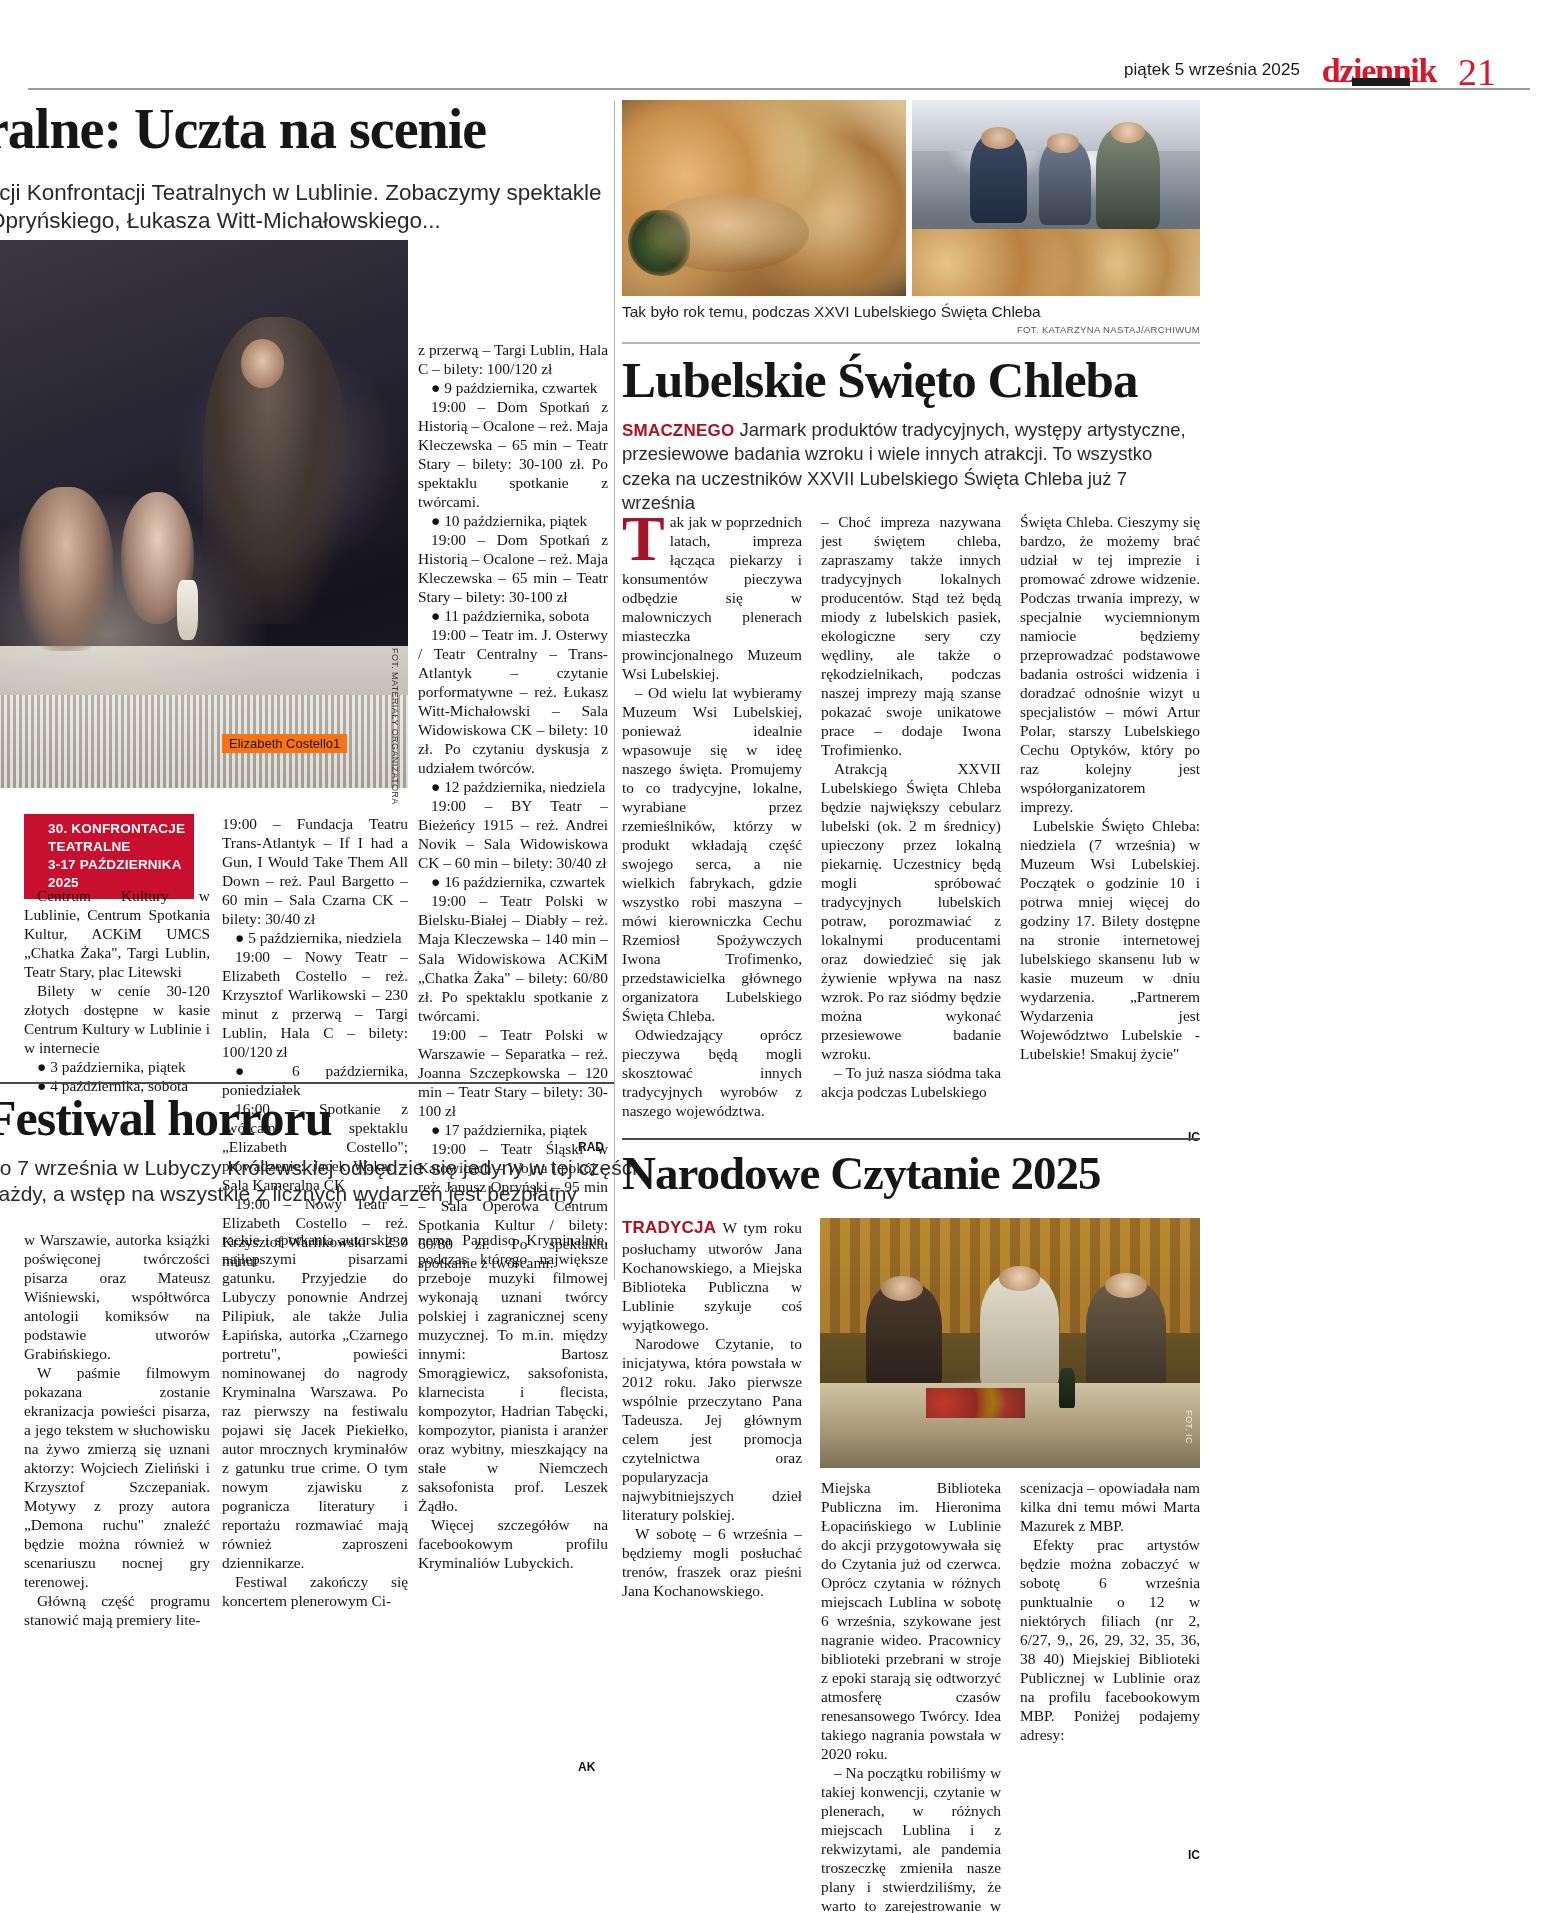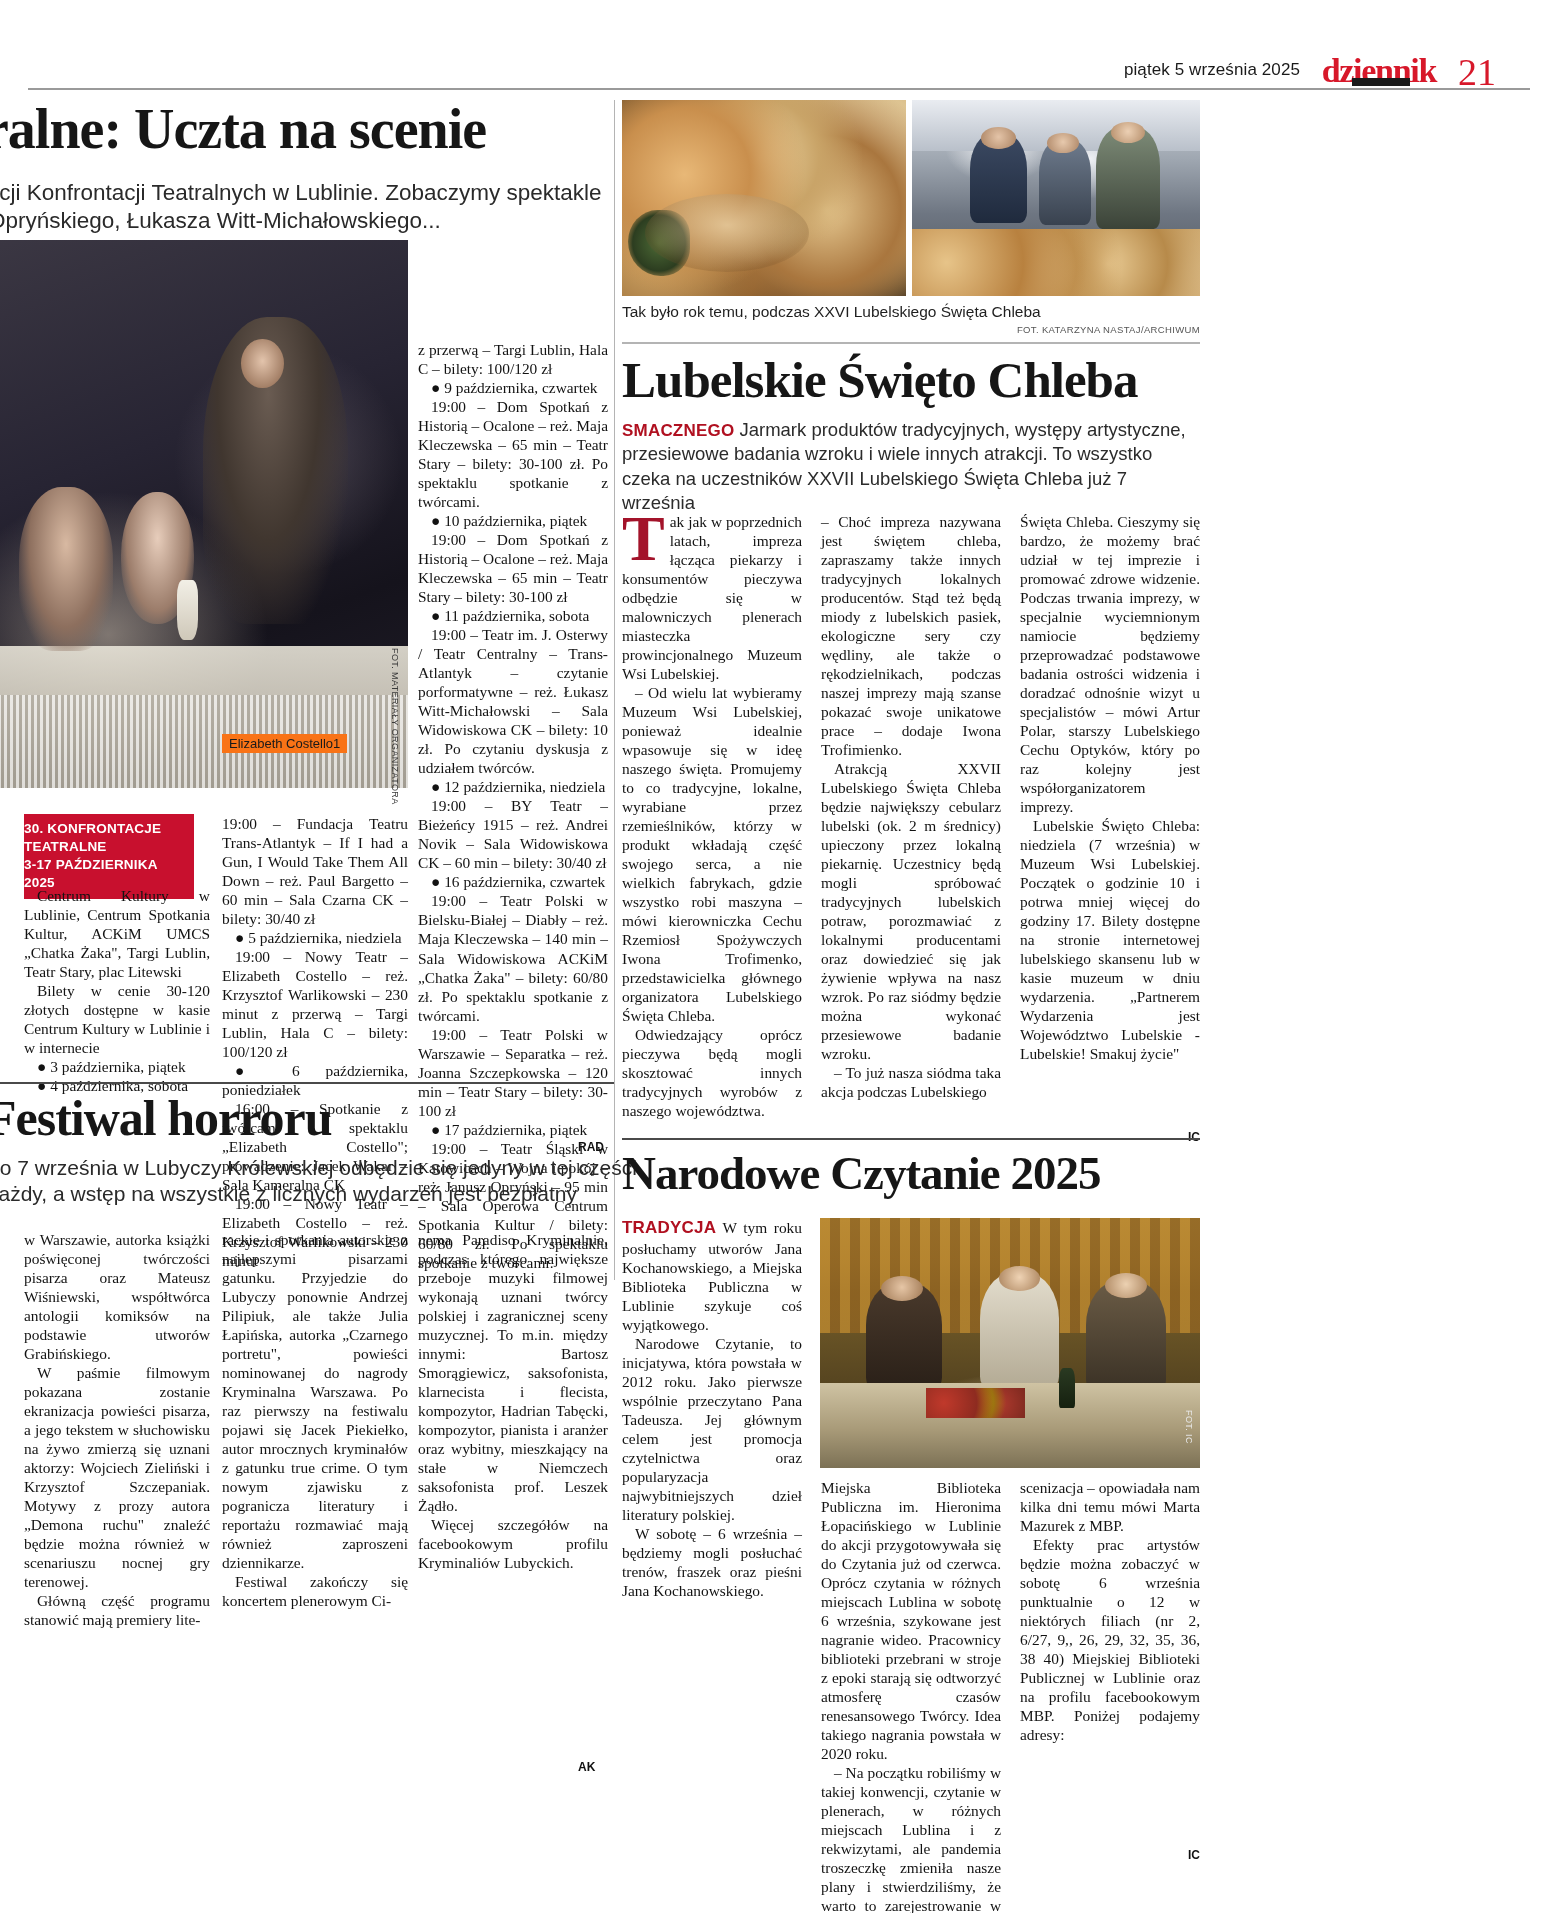--- a/index.html
+++ b/index.html
@@ -97,21 +97,21 @@
   }
   .dropcap::first-letter {
     float:left; font-family:"Liberation Serif", serif;
     font-size:64px; line-height:0.78; font-weight:bold;
     color:#a3132a; padding:2px 5px 0 0;
   }
   .redbox {
     background:#c8102e; color:#fff;
     font-family:"Liberation Sans", sans-serif;
     font-weight:bold; font-size:13.5px; line-height:1.34;
-    padding:6px 8px 7px 0; letter-spacing:0.2px;
+    padding:6px 8px 7px 24px; letter-spacing:0.2px;
   }
 
   
   .ph-stage {
     background:
       radial-gradient(ellipse 60% 42% at 30% 72%, rgba(210,196,178,0.55) 0%, rgba(60,55,62,0) 62%),
       radial-gradient(ellipse 38% 30% at 72% 40%, rgba(120,110,120,0.5) 0%, rgba(30,28,36,0) 70%),
       linear-gradient(160deg,#3b3743 0%,#272433 38%,#15131c 70%,#221f2a 100%);
   }
   .ph-stage .tablecloth {

